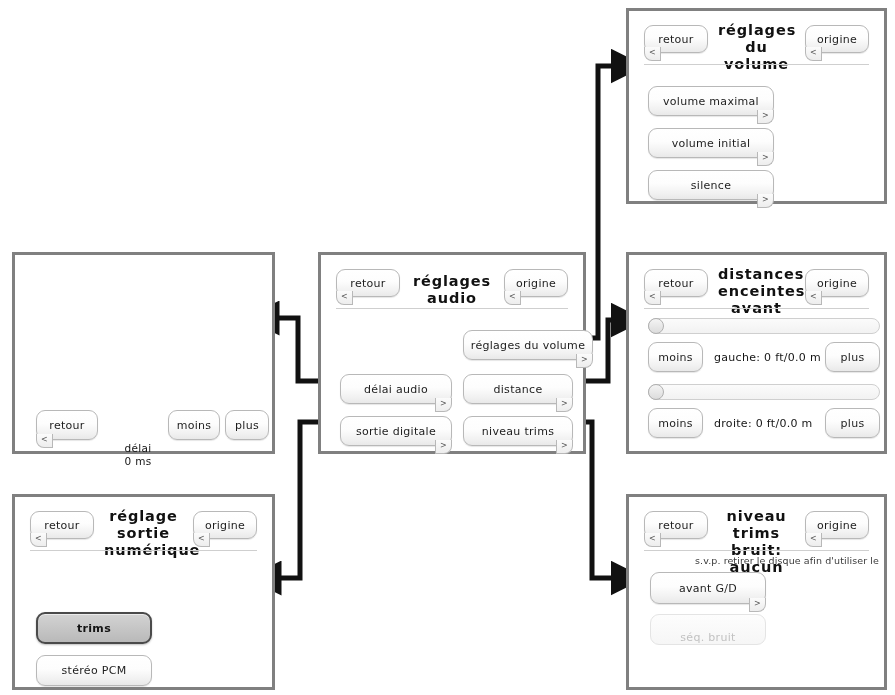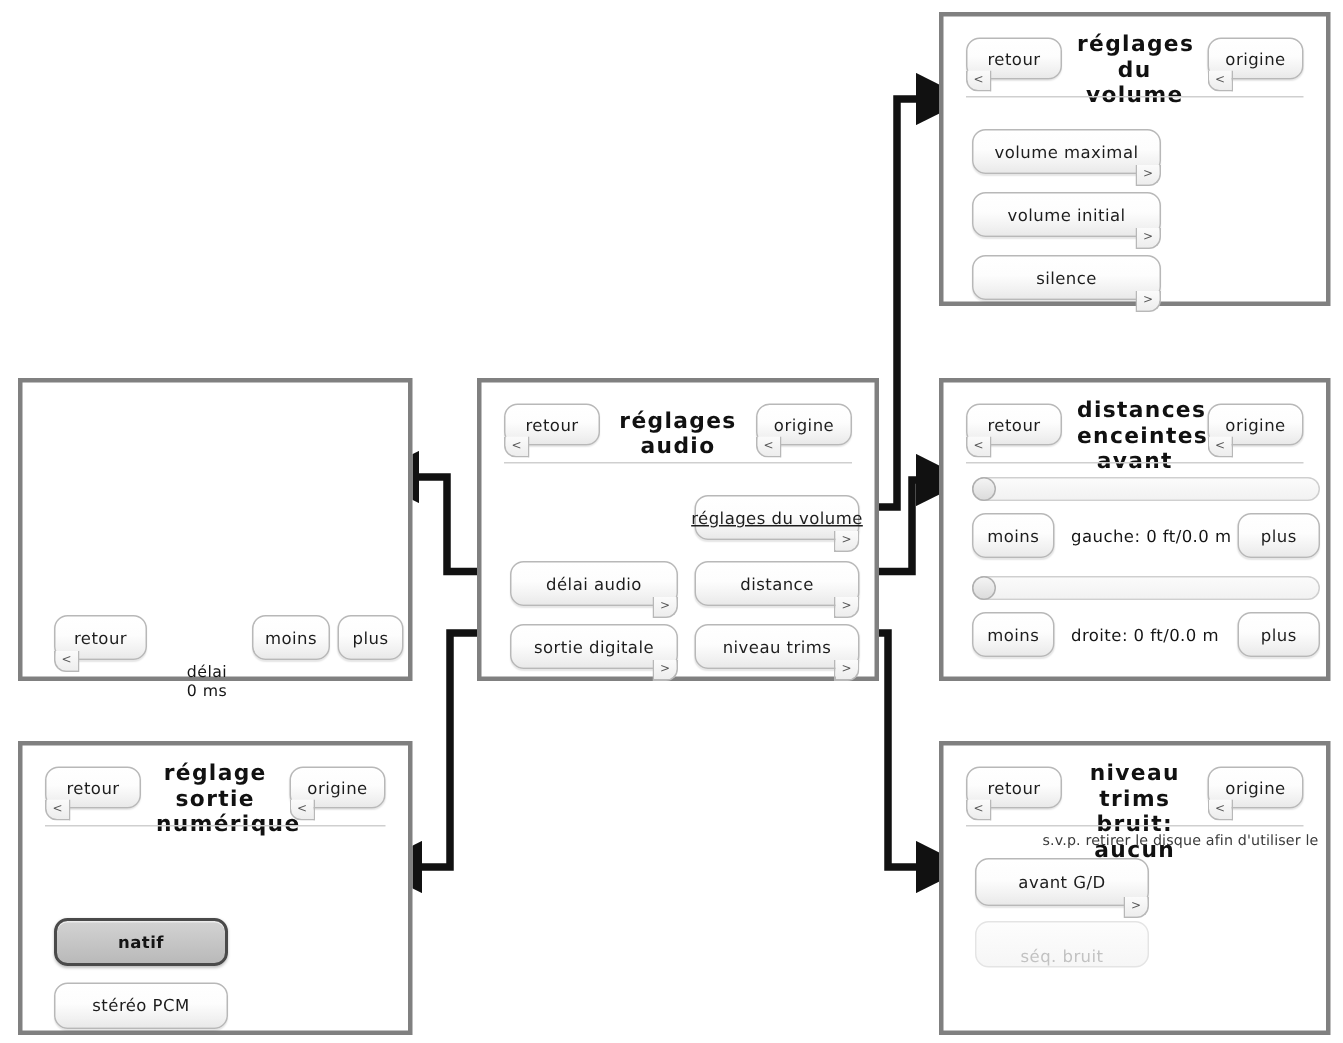--- a/index.html
+++ b/index.html
@@ -175,21 +175,21 @@
         <div class="title" style="top:7px;">
           <span>réglages audio</span>
         </div>
         <div class="btn navbtn right">
           <span>origine</span>
           <span class="tab bl">&lt;</span>
         </div>
       </div>
       <div class="rule"></div>
 
-      <div class="btn menurow" style="left:137px;top:70px;width:110px;text-decoration:underline;">
+      <div class="btn menurow" style="left:137px;top:70px;width:130px;">
         <span class="small">réglages du volume</span>
         <span class="tab br">&gt;</span>
       </div>
 
       <div class="btn menurow" style="left:14px;top:114px;width:112px;">
         <span>délai audio</span>
         <span class="tab br">&gt;</span>
       </div>
 
       <div class="btn menurow" style="left:137px;top:114px;width:110px;">
@@ -284,21 +284,21 @@
           <span class="l2">numérique</span>
         </div>
         <div class="btn navbtn right">
           <span>origine</span>
           <span class="tab bl">&lt;</span>
         </div>
       </div>
       <div class="rule"></div>
 
       <div class="btn menurow sel" style="left:16px;top:110px;width:116px;height:32px;">
-        <span>natif</span>
+        <span>trims</span>
       </div>
       <div class="btn menurow" style="left:16px;top:153px;width:116px;height:31px;">
         <span class="bold">stéréo PCM</span>
       </div>
     </div>
   </div>
 
   <div class="panel" style="left:626px;top:494px;width:261px;height:196px;">
     <div class="panel-inner">
       <div class="hdr">

